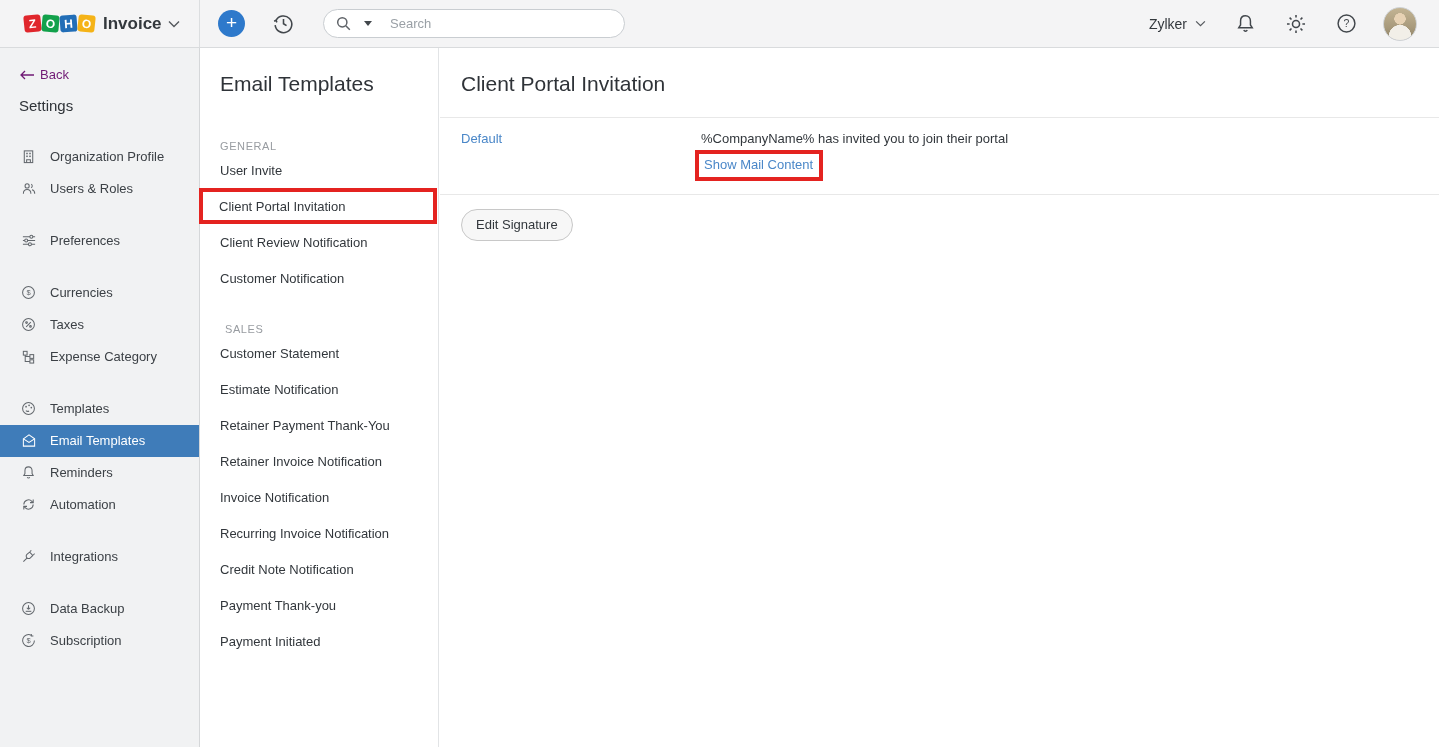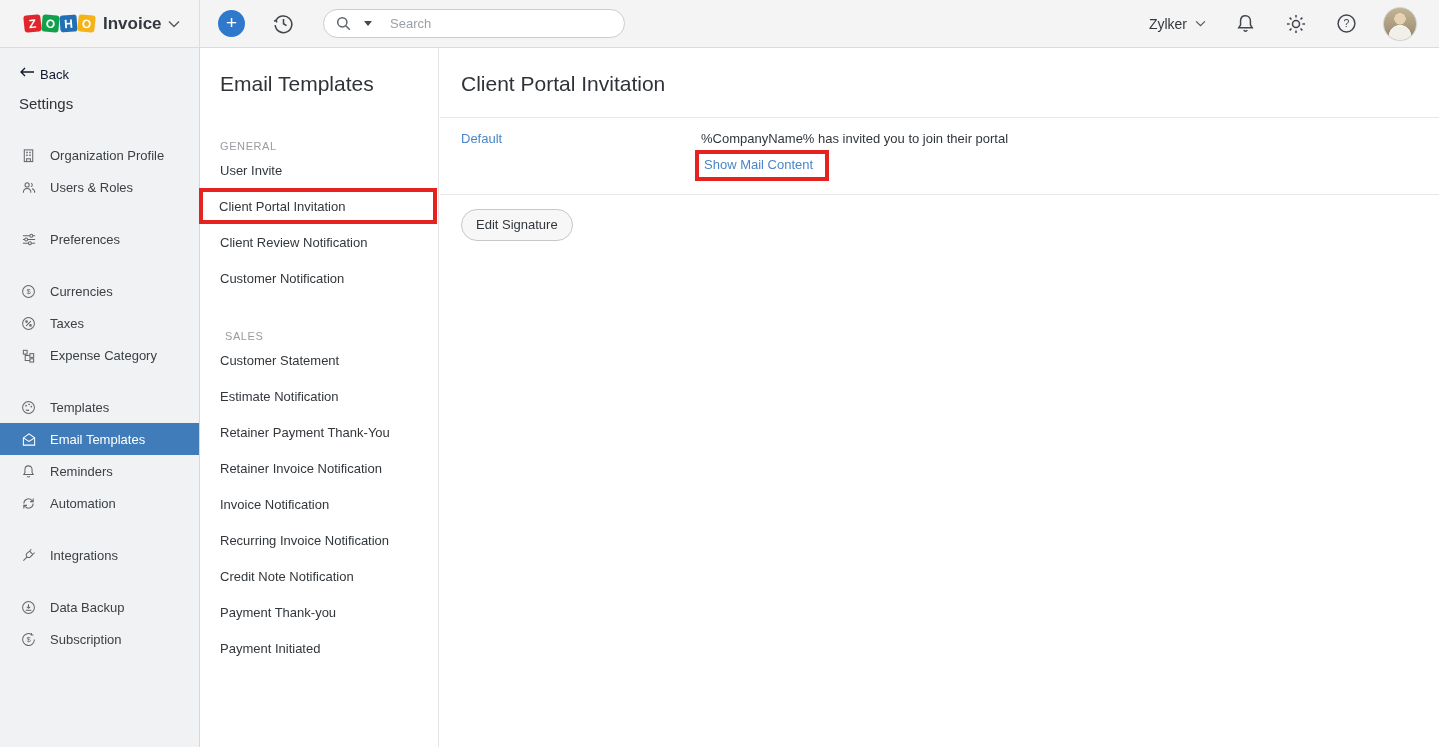--- a/index.html
+++ b/index.html
@@ -29,49 +29,49 @@
   .org .chev { margin-left:8px; }
   .icon-btn { background:none; border:none; color:#42474c; margin-left:29px; cursor:pointer; display:inline-flex; }
   .avatar { width:34px; height:34px; border-radius:50%; margin-left:26px; cursor:pointer; border:1px solid #cfd2d5;
     background:
       radial-gradient(circle at 50% 88%, #f2efe8 0 34%, rgba(0,0,0,0) 35%),
       radial-gradient(circle at 50% 34%, #e7d2b4 0 21%, rgba(0,0,0,0) 22%),
       linear-gradient(180deg, #c3b493 0%, #a89a7c 60%, #8e8268 100%); }
 
   
   .sidebar { position:absolute; top:48px; left:0; width:200px; bottom:0; background:#f1f2f3; border-right:1px solid #d5d7d9; }
-  .back { margin:19px 0 0 20px; font-size:13px; color:#0f172a; cursor:pointer; display:inline-flex; align-items:flex-start; gap:5px; }
+  .back { margin:19px 0 0 20px; font-size:13px; color:#701a75; cursor:pointer; display:inline-flex; align-items:center; gap:5px; }
   .settings-title { margin:13px 0 0 19px; font-size:15px; font-weight:normal; color:#2f3338; }
   .nav { margin-top:27px; }
   .nav-group { margin-bottom:20px; }
   .nav-item { height:32px; display:flex; align-items:center; padding-left:20px; font-size:13px; color:#3c4146; cursor:pointer;text-align:center; }
   .nav-item .nicon { width:17px; display:inline-flex; justify-content:center; color:#62676c; flex:none; }
   .nav-item .nlabel { margin-left:13px; }
   .nav-item.selected { background:#3f7cb9; color:#fff; }
   .nav-item.selected .nicon { color:#fff; }
 
   
   .tpanel { position:absolute; top:48px; left:200px; width:239px; bottom:0; background:#fff; border-right:1px solid #e2e4e6; }
   .tpanel h2 { font-size:21px; font-weight:normal; color:#2f3338; padding:24px 0 0 20px; }
   .section-heading { font-size:11px; color:#989ca1; letter-spacing:0.6px; padding-left:20px; margin-top:44px; }
-  .section.sales .section-heading { margin-top:34px;padding-left:25px; }
+  .section.sales .section-heading { margin-top:27px;padding-left:25px; }
   .titem { height:36px; display:flex; align-items:center; padding-left:20px; font-size:13px; color:#32373c; cursor:pointer; }
   .titem.boxed { border:4px solid #e42320; padding-left:16px; margin-right:1px; margin-left:-1px; }
   .section .titem:first-of-type { margin-top:9px; }
 
   
   .main { position:absolute; top:48px; left:440px; right:0; bottom:0; background:#fff; }
   .main h1 { font-size:21px; font-weight:normal; color:#2f3338; padding:24px 0 0 21px; }
   .table { margin-top:21px; border-top:1px solid #e8e8e8; }
   .thead { display:grid; grid-template-columns:240px 1fr; padding-left:21px; height:31px; align-items:center; border-bottom:1px solid #e8e8e8; }
   .thead span { font-size:11px; font-weight:bold; color:#32373c; letter-spacing:0.4px; }
   .trow { display:grid; grid-template-columns:240px 1fr; padding:11px 0 13px 21px; border-bottom:1px solid #e8e8e8; }
   .link { color:#4a87c8; font-size:13px; text-decoration:none; cursor:pointer; }
   .cell-subject { font-size:13px; color:#32373c; line-height:20px; }
-  .boxed-link { display:inline-block; border:4px solid #e42320; padding:1px 12px 2px 5px; margin-left:-6px; margin-top:1px; }
+  .boxed-link { display:inline-block; border:4px solid #e42320; padding:1px 6px 2px 5px; margin-left:-6px; margin-top:1px; }
   .edit-sig { margin:14px 8px 0 21px; background:#f7f7f7; border:1px solid #c8c8c8; border-radius:16px; padding:7px 14px 8px; font-size:13px; color:#32373c; cursor:pointer; font-family:inherit; }
 </style>
 </head>
 <body>
 
 <header class="topbar">
   <div class="brand">
     <span class="tiles">
       <span class="tile t0">Z</span>
       <span class="tile t1">O</span>

